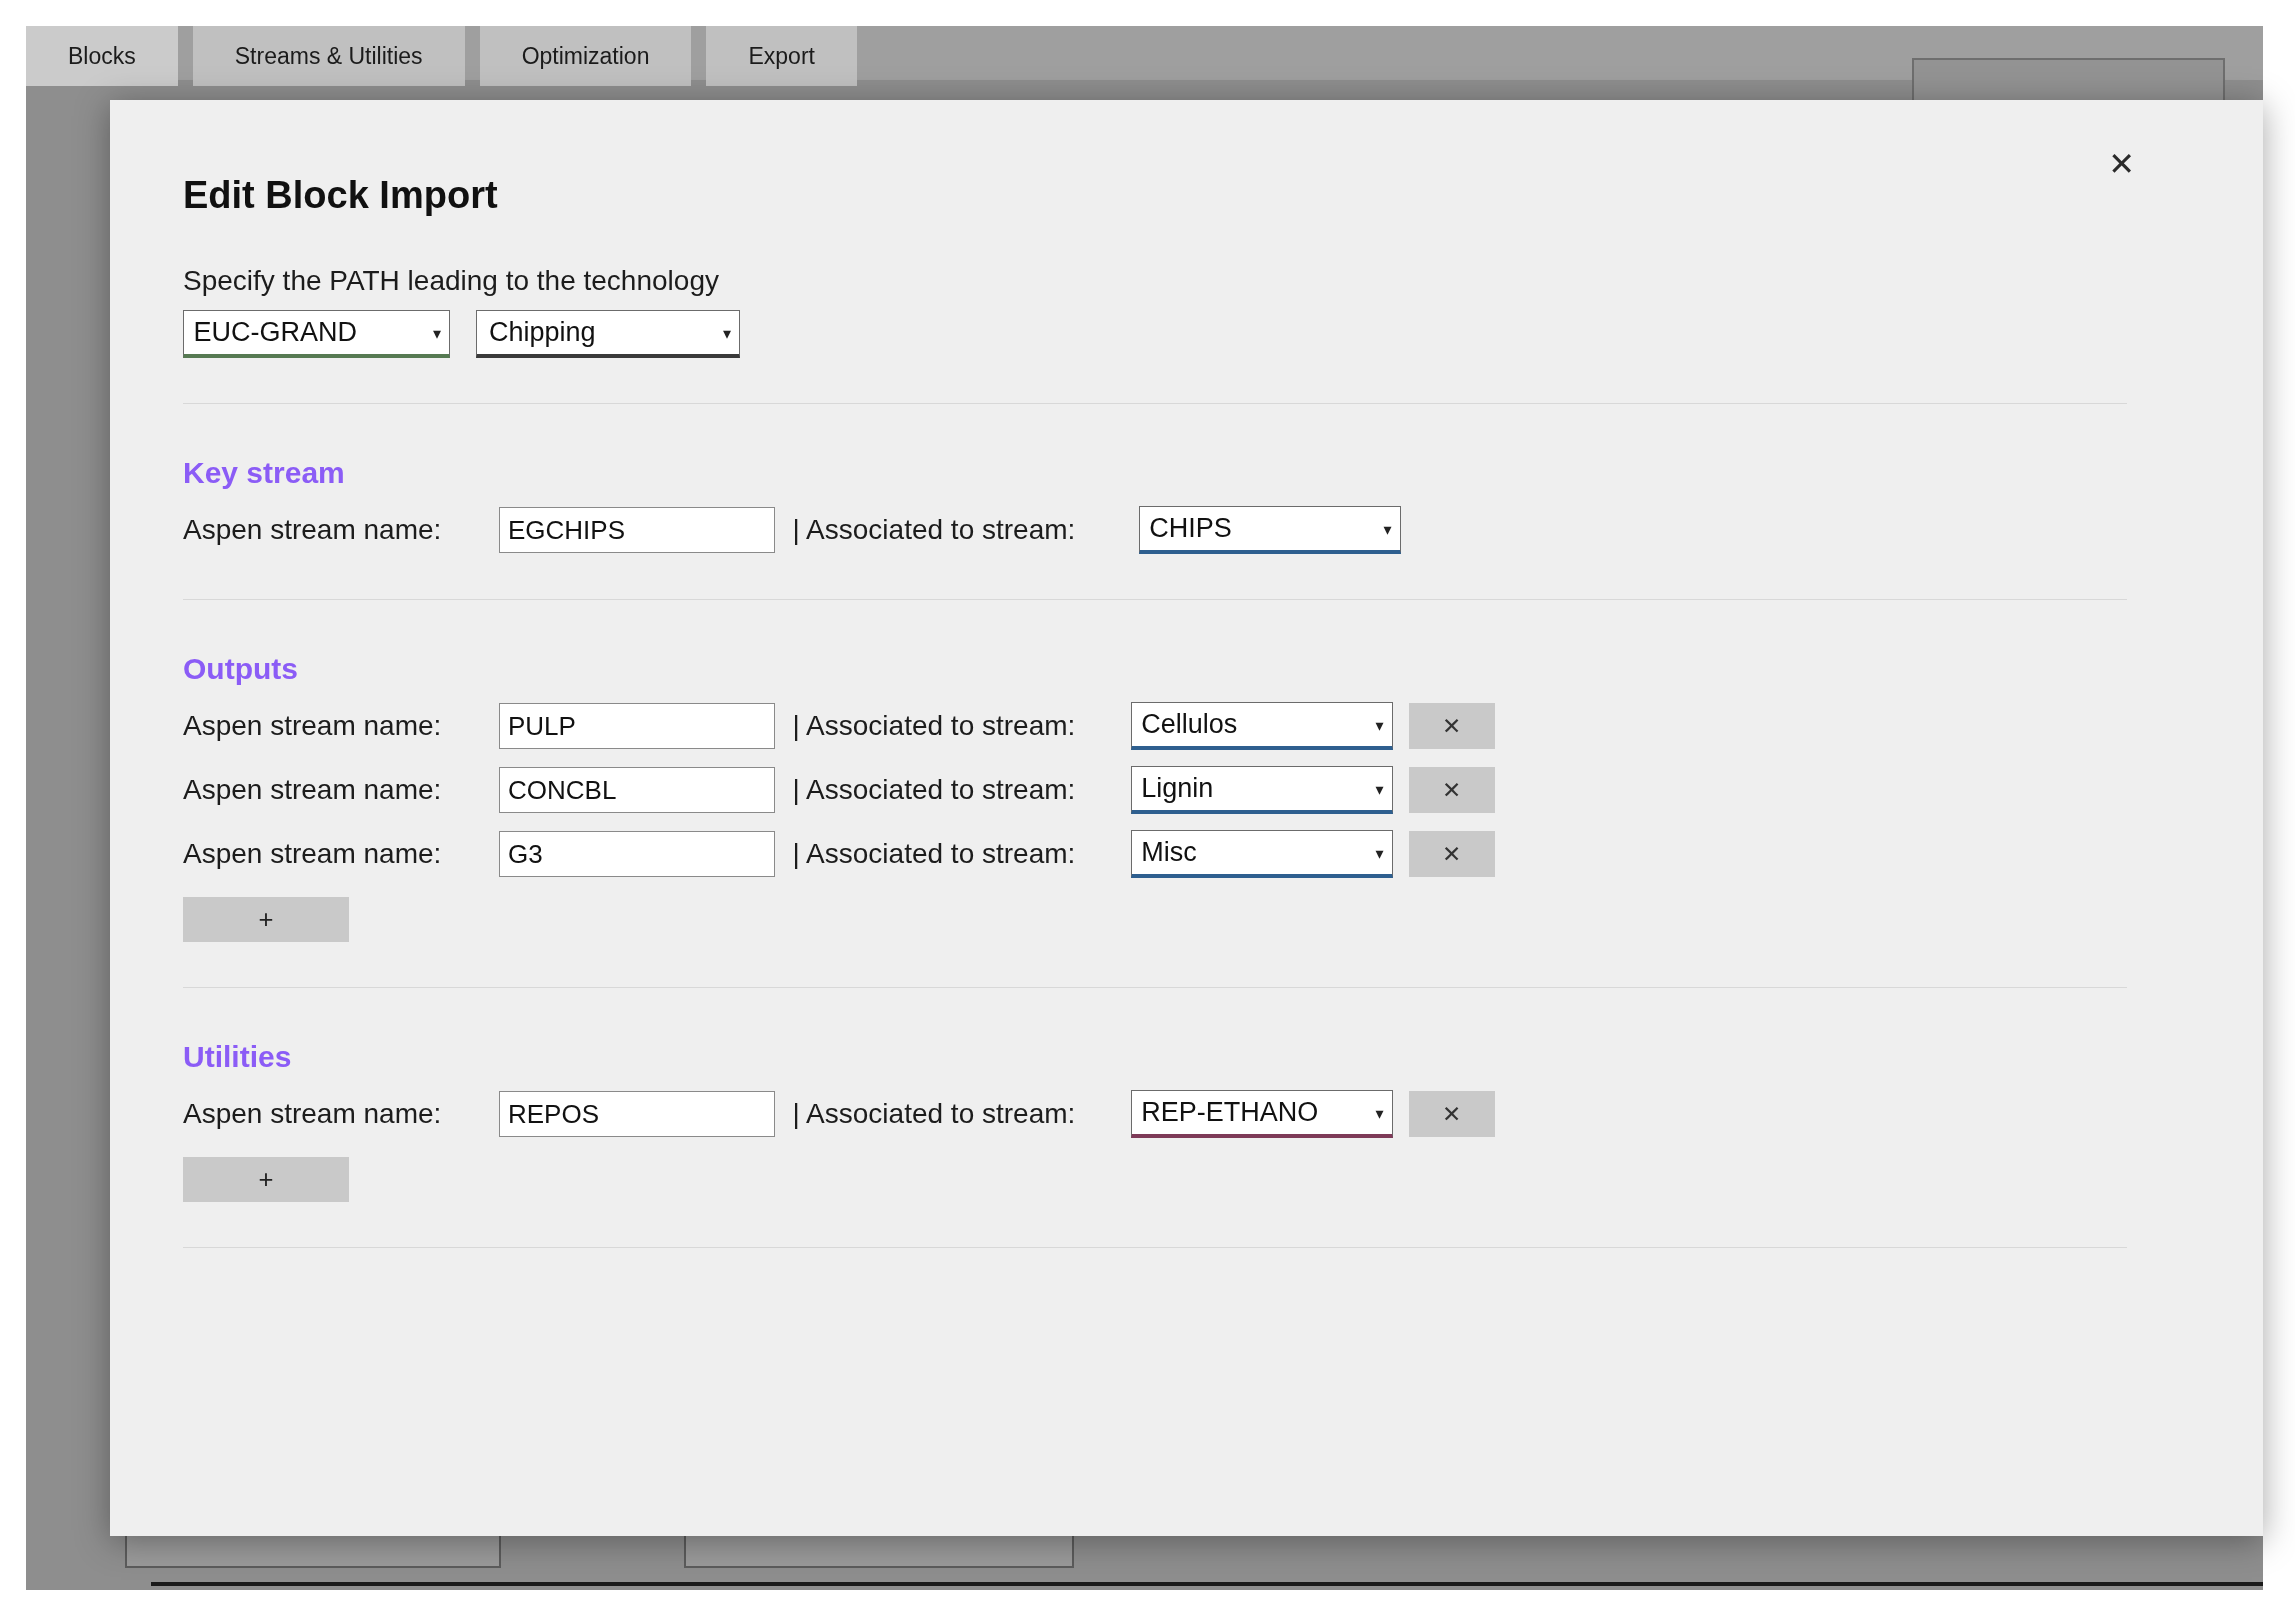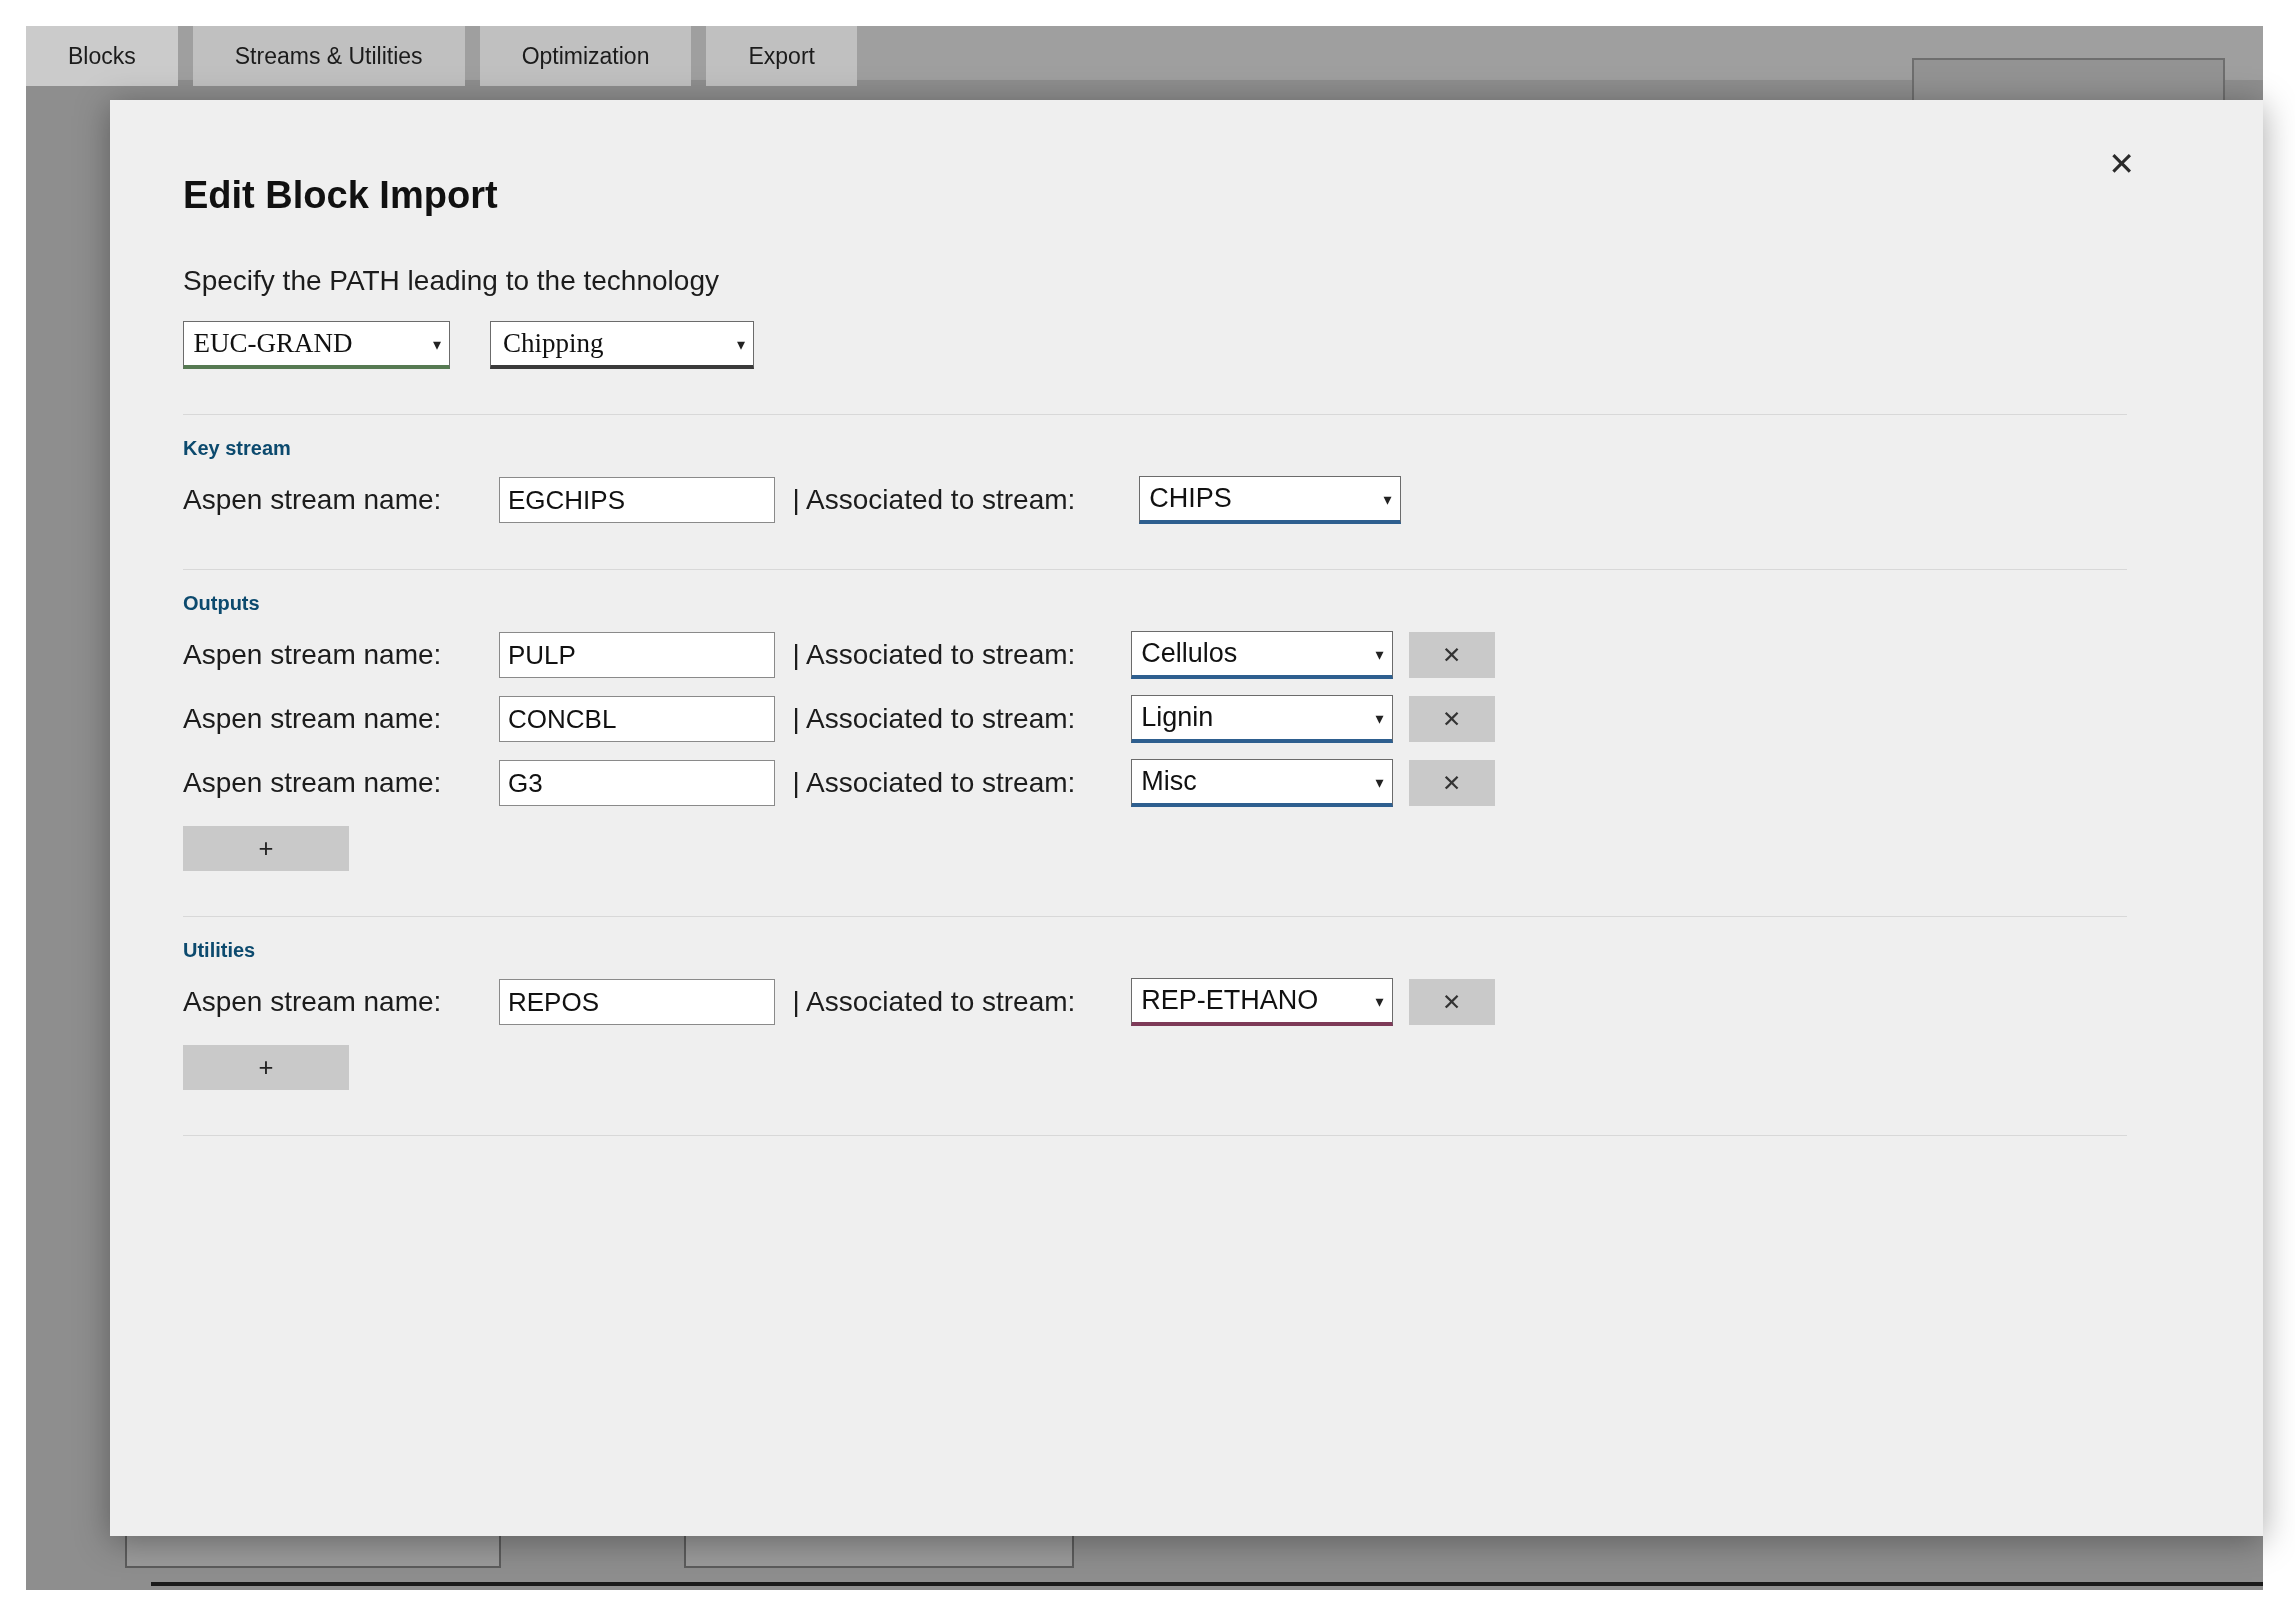--- a/index.html
+++ b/index.html
@@ -26,33 +26,33 @@
                  background:#1a1a1a; }
 
   
   .modal { position:absolute; left:110px; top:100px; width:2153px; height:1436px;
            background:#efefef; box-shadow:0 4.8px 32px rgba(0,0,0,0.35);
            padding:0 136px 0 73px; color:#1c1c1c; }
   .close { position:absolute; top:48px; right:128px; font-size:32px; line-height:1;
            color:#2a2a2a; cursor:pointer; }
   .modal-title { font-size:38px; font-weight:bold; color:#111; padding-top:74px; }
   .path-label { font-size:28px; margin-top:48px; }
-  .selects-row { display:flex; gap:40px; margin-top:24px;font-family:Liberation Serif, serif; }
+  .selects-row { display:flex; gap:26px; margin-top:13px; }
 
   .select { position:relative; background:#ffffff; border:1.6px solid #6b6b6b;
             border-bottom:4.8px solid #3a3a3a; height:48px; display:flex;
             align-items:center; padding:0 35px 0 9.6px; font-size:27px; color:#111;
             cursor:pointer; white-space:nowrap; overflow:hidden; }
   .select .arrow { position:absolute; right:8px; top:50%; transform:translateY(-50%);
                    font-size:16px; color:#222; }
   .sel-w1 { width:267px; } .sel-w2 { width:264px; } .sel-assoc { width:262px; }
 
   .divider { border:none; border-top:1.6px solid #d8d8d8; margin-top:45px; }
 
-  .section-heading { font-size:20px; font-weight:bold; color:#0c4a6e; margin-top:22px; }
+  .section-heading { font-size:30px; font-weight:bold; color:#8b5cf6; margin-top:52px; }
 
   .row { display:flex; align-items:center; margin-top:16px; font-size:28px; }
   .row .lbl { width:316px; flex:0 0 auto; }
   .row input { width:276px; height:46px; border:1.6px solid #8a8a8a; background:#fff;
                font-family:"Liberation Sans", sans-serif; font-size:26px; color:#111;
                padding:0 8px; }
   .row .assoc { margin-left:17.6px; width:338px; flex:0 0 auto; }
   .remove-btn { margin-left:16px; width:86px; height:46px; background:#c9c9c9;
                 display:flex; align-items:center; justify-content:center;
                 font-size:23px; color:#333; cursor:pointer; }

